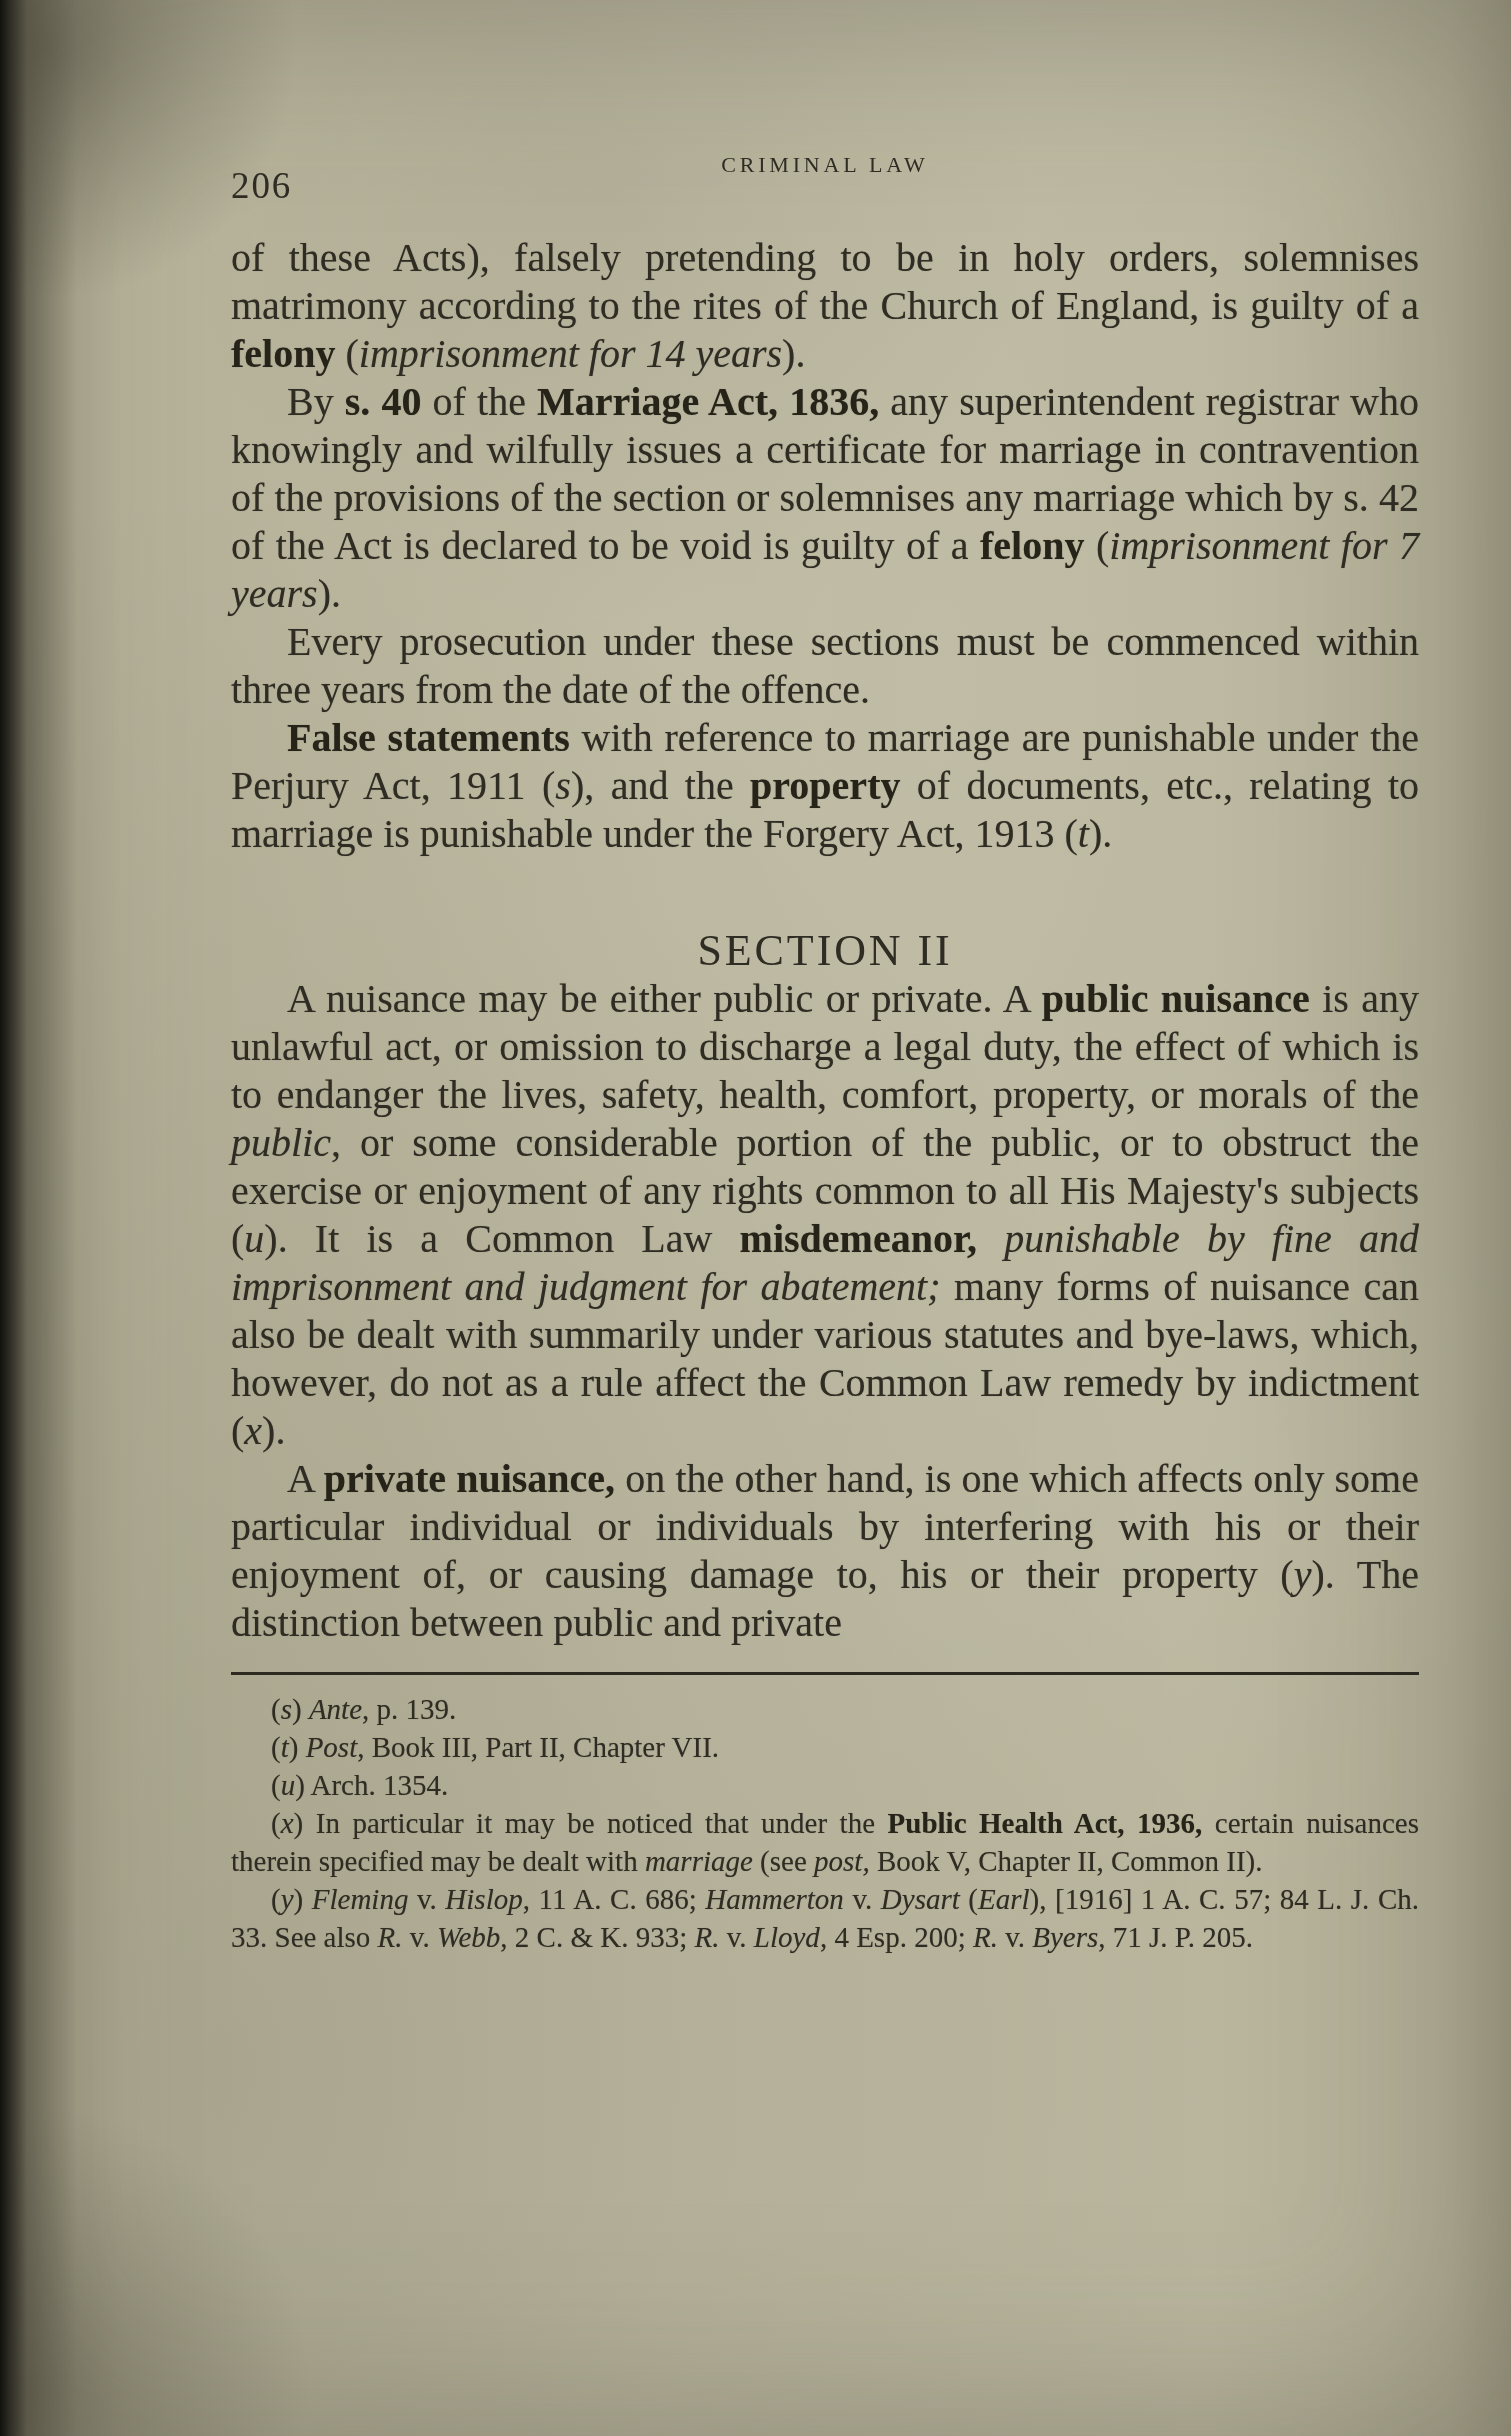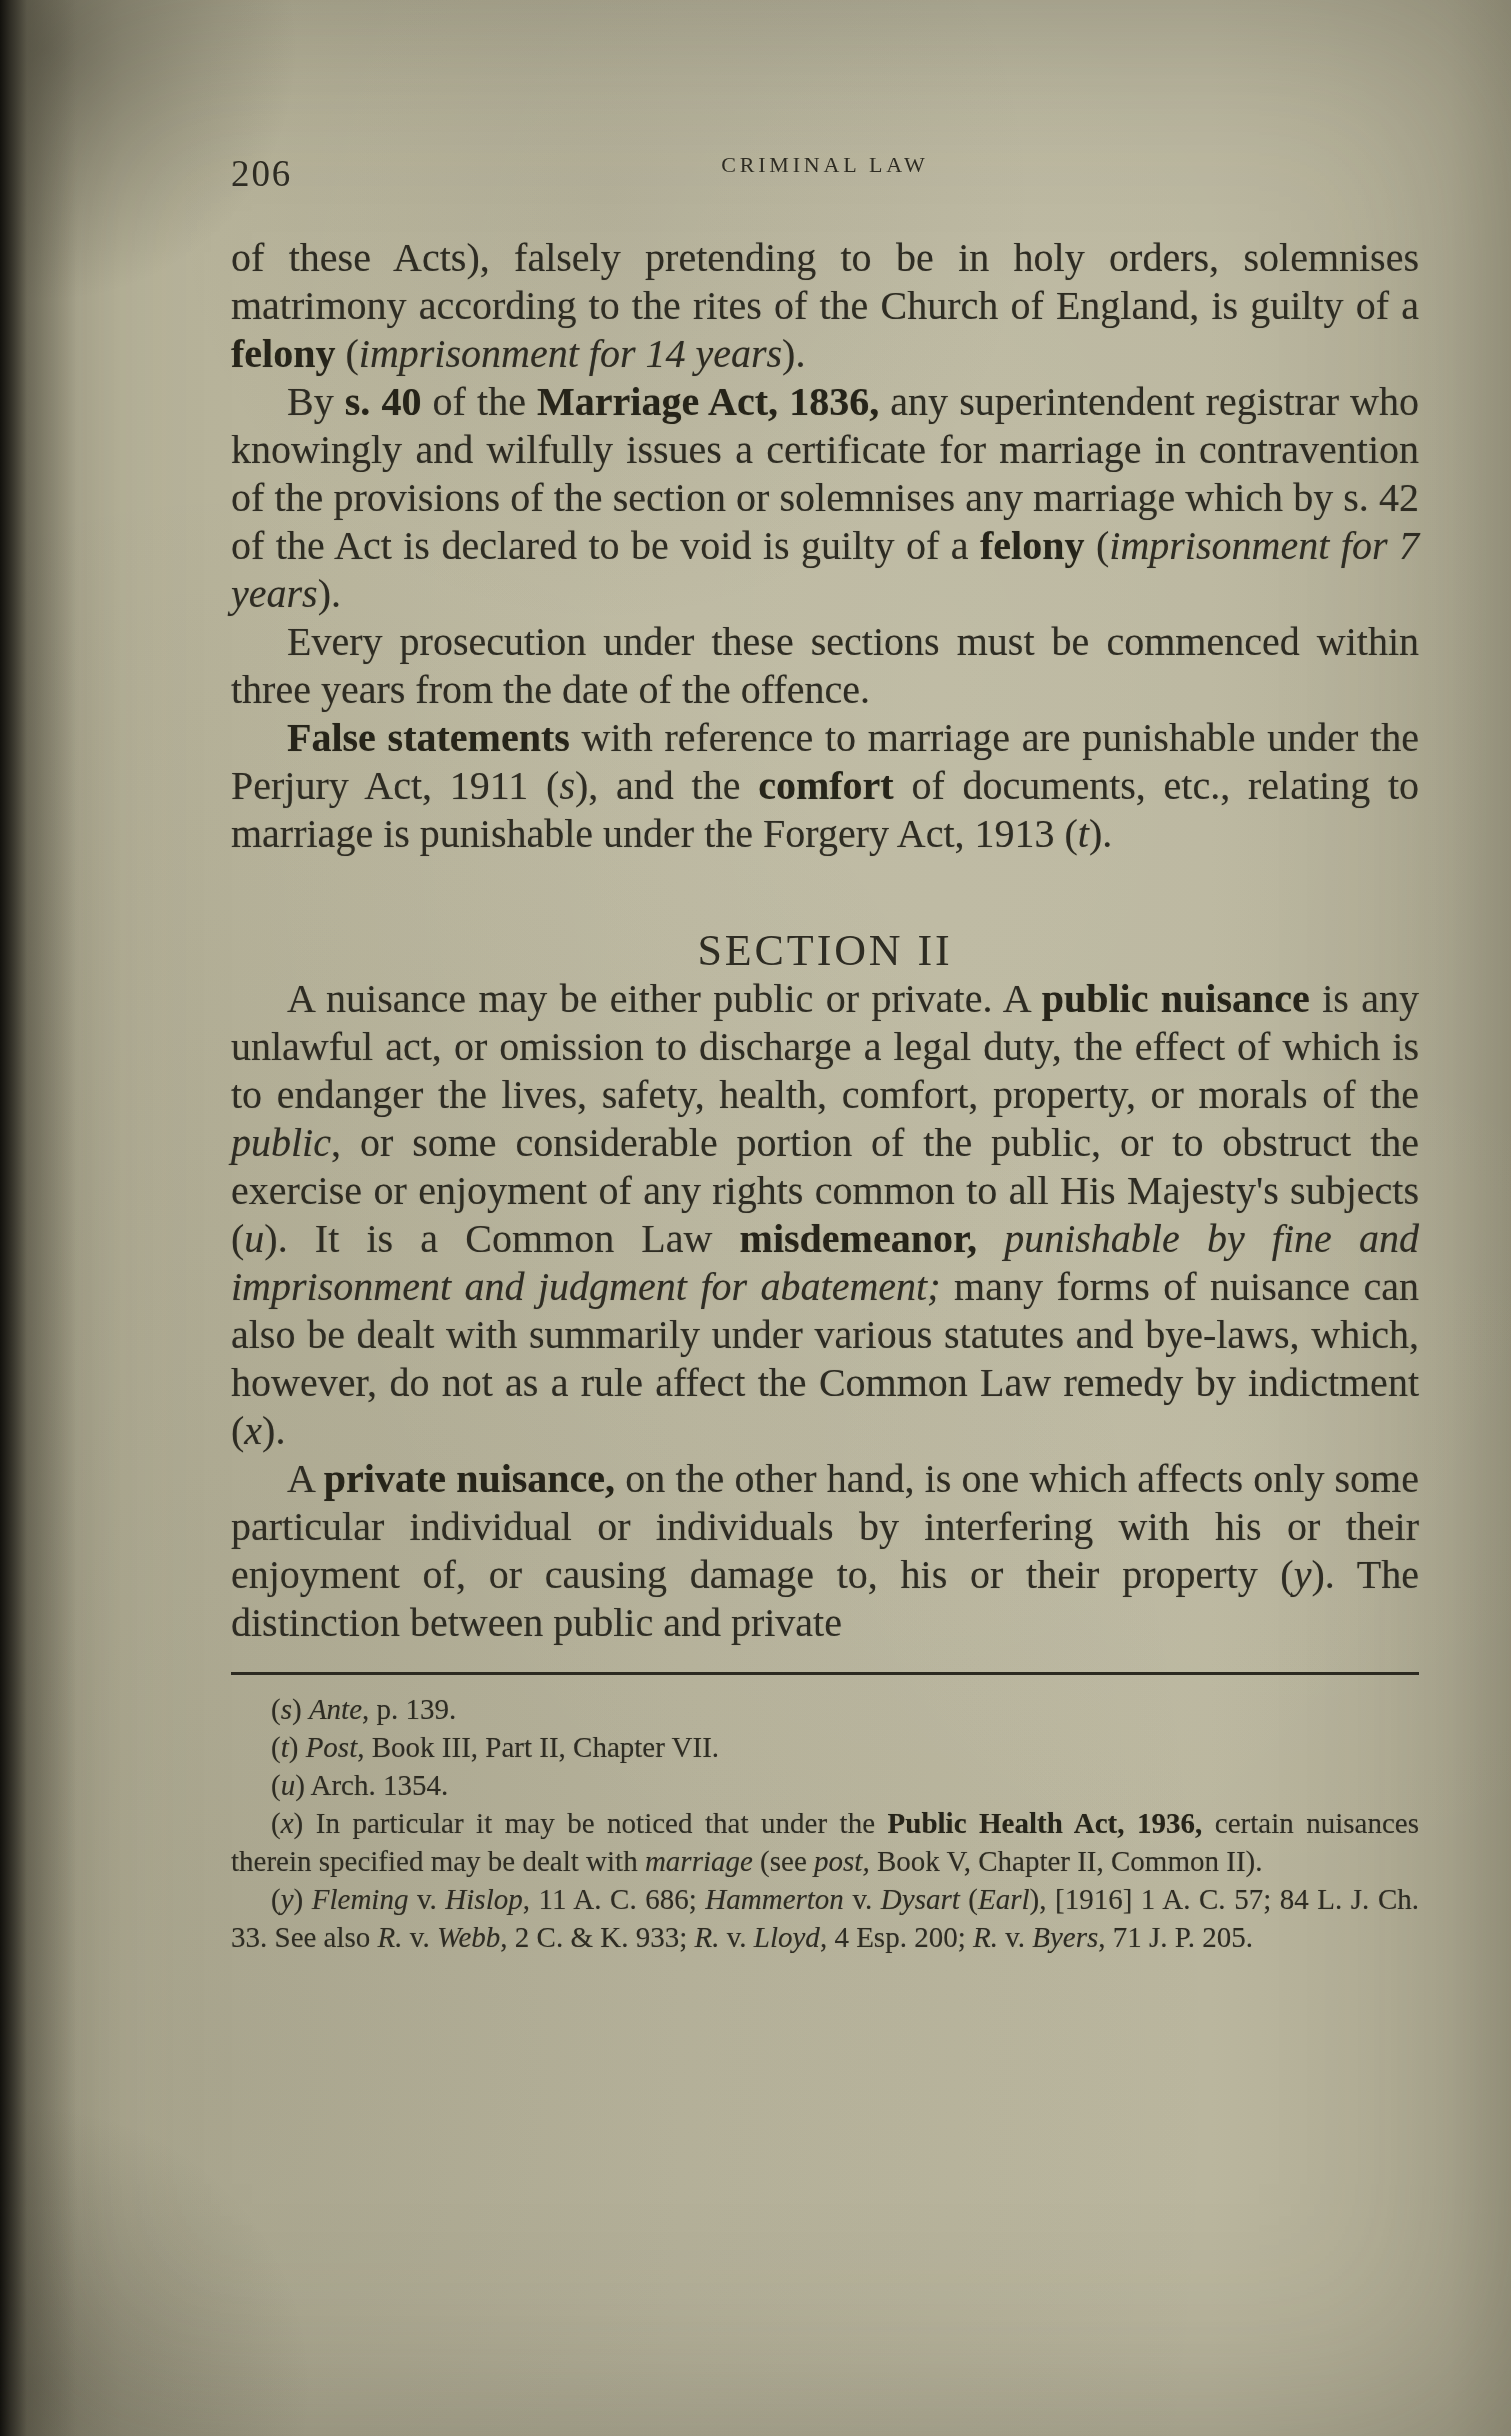--- a/index.html
+++ b/index.html
@@ -40,21 +40,21 @@
   }
   .running-header {
     position: absolute;
     top: 152px;
     left: 231px;
     width: 1188px;
     z-index: 3;
   }
   .page-number {
     position: absolute;
-    left: 0; top: 0;
+    left: 0; top: 12px;
     font-size: 37px;
     letter-spacing: 1.9px;
   }
   .running-title {
     display: block;
     text-align: center;
     font-size: 22px;
     letter-spacing: 3.8px;
   }
   .content {
@@ -118,21 +118,21 @@
   <header class="running-header">
     <span class="page-number">206</span>
     <span class="running-title">CRIMINAL LAW</span>
   </header>
 
   <main class="content">
 
     <p class="body-para noindent"><span>of these Acts), falsely pretending to be in holy orders, solemnises matrimony according to the rites of the Church of England, is guilty of a </span><span class="bold">felony</span><span> (</span><span class="italic">imprisonment for 14 years</span><span>).</span></p>
     <p class="body-para"><span>By </span><span class="bold">s. 40</span><span> of the </span><span class="bold">Marriage Act, 1836,</span><span> any superintendent registrar who knowingly and wilfully issues a certificate for marriage in contravention of the provisions of the section or solemnises any marriage which by s. 42 of the Act is declared to be void is guilty of a </span><span class="bold">felony</span><span> (</span><span class="italic">imprisonment for 7 years</span><span>).</span></p>
     <p class="body-para"><span>Every prosecution under these sections must be commenced within three years from the date of the offence.</span></p>
-    <p class="body-para"><span class="bold">False statements</span><span> with reference to marriage are punishable under the Perjury Act, 1911 (</span><span class="italic">s</span><span>), and the </span><span class="bold">comfort</span><span> of documents, etc., relating to marriage is punishable under the Forgery Act, 1913 (</span><span class="italic">t</span><span>).</span></p>
+    <p class="body-para"><span class="bold">False statements</span><span> with reference to marriage are punishable under the Perjury Act, 1911 (</span><span class="italic">s</span><span>), and the </span><span class="bold">property</span><span> of documents, etc., relating to marriage is punishable under the Forgery Act, 1913 (</span><span class="italic">t</span><span>).</span></p>
 
     <h2 class="section-heading">SECTION II</h2>
 
     <p class="body-para"><span>A nuisance may be either public or private. A </span><span class="bold">public nuisance</span><span> is any unlawful act, or omission to discharge a legal duty, the effect of which is to endanger the lives, safety, health, comfort, property, or morals of the </span><span class="italic">public</span><span>, or some considerable portion of the public, or to obstruct the exercise or enjoyment of any rights common to all His Majesty's subjects (</span><span class="italic">u</span><span>). It is a Common Law </span><span class="bold">misdemeanor,</span><span> </span><span class="italic">punishable by fine and imprisonment and judgment for abatement;</span><span> many forms of nuisance can also be dealt with summarily under various statutes and bye-laws, which, however, do not as a rule affect the Common Law remedy by indictment (</span><span class="italic">x</span><span>).</span></p>
     <p class="body-para"><span>A </span><span class="bold">private nuisance,</span><span> on the other hand, is one which affects only some particular individual or individuals by interfering with his or their enjoyment of, or causing damage to, his or their property (</span><span class="italic">y</span><span>). The distinction between public and private</span></p>
 
     <hr class="footnote-rule">
 
     <div class="footnotes">
       <p class="footnote"><span>(</span><span class="italic">s</span><span>) </span><span class="italic">Ante</span><span>, p. 139.</span></p>

